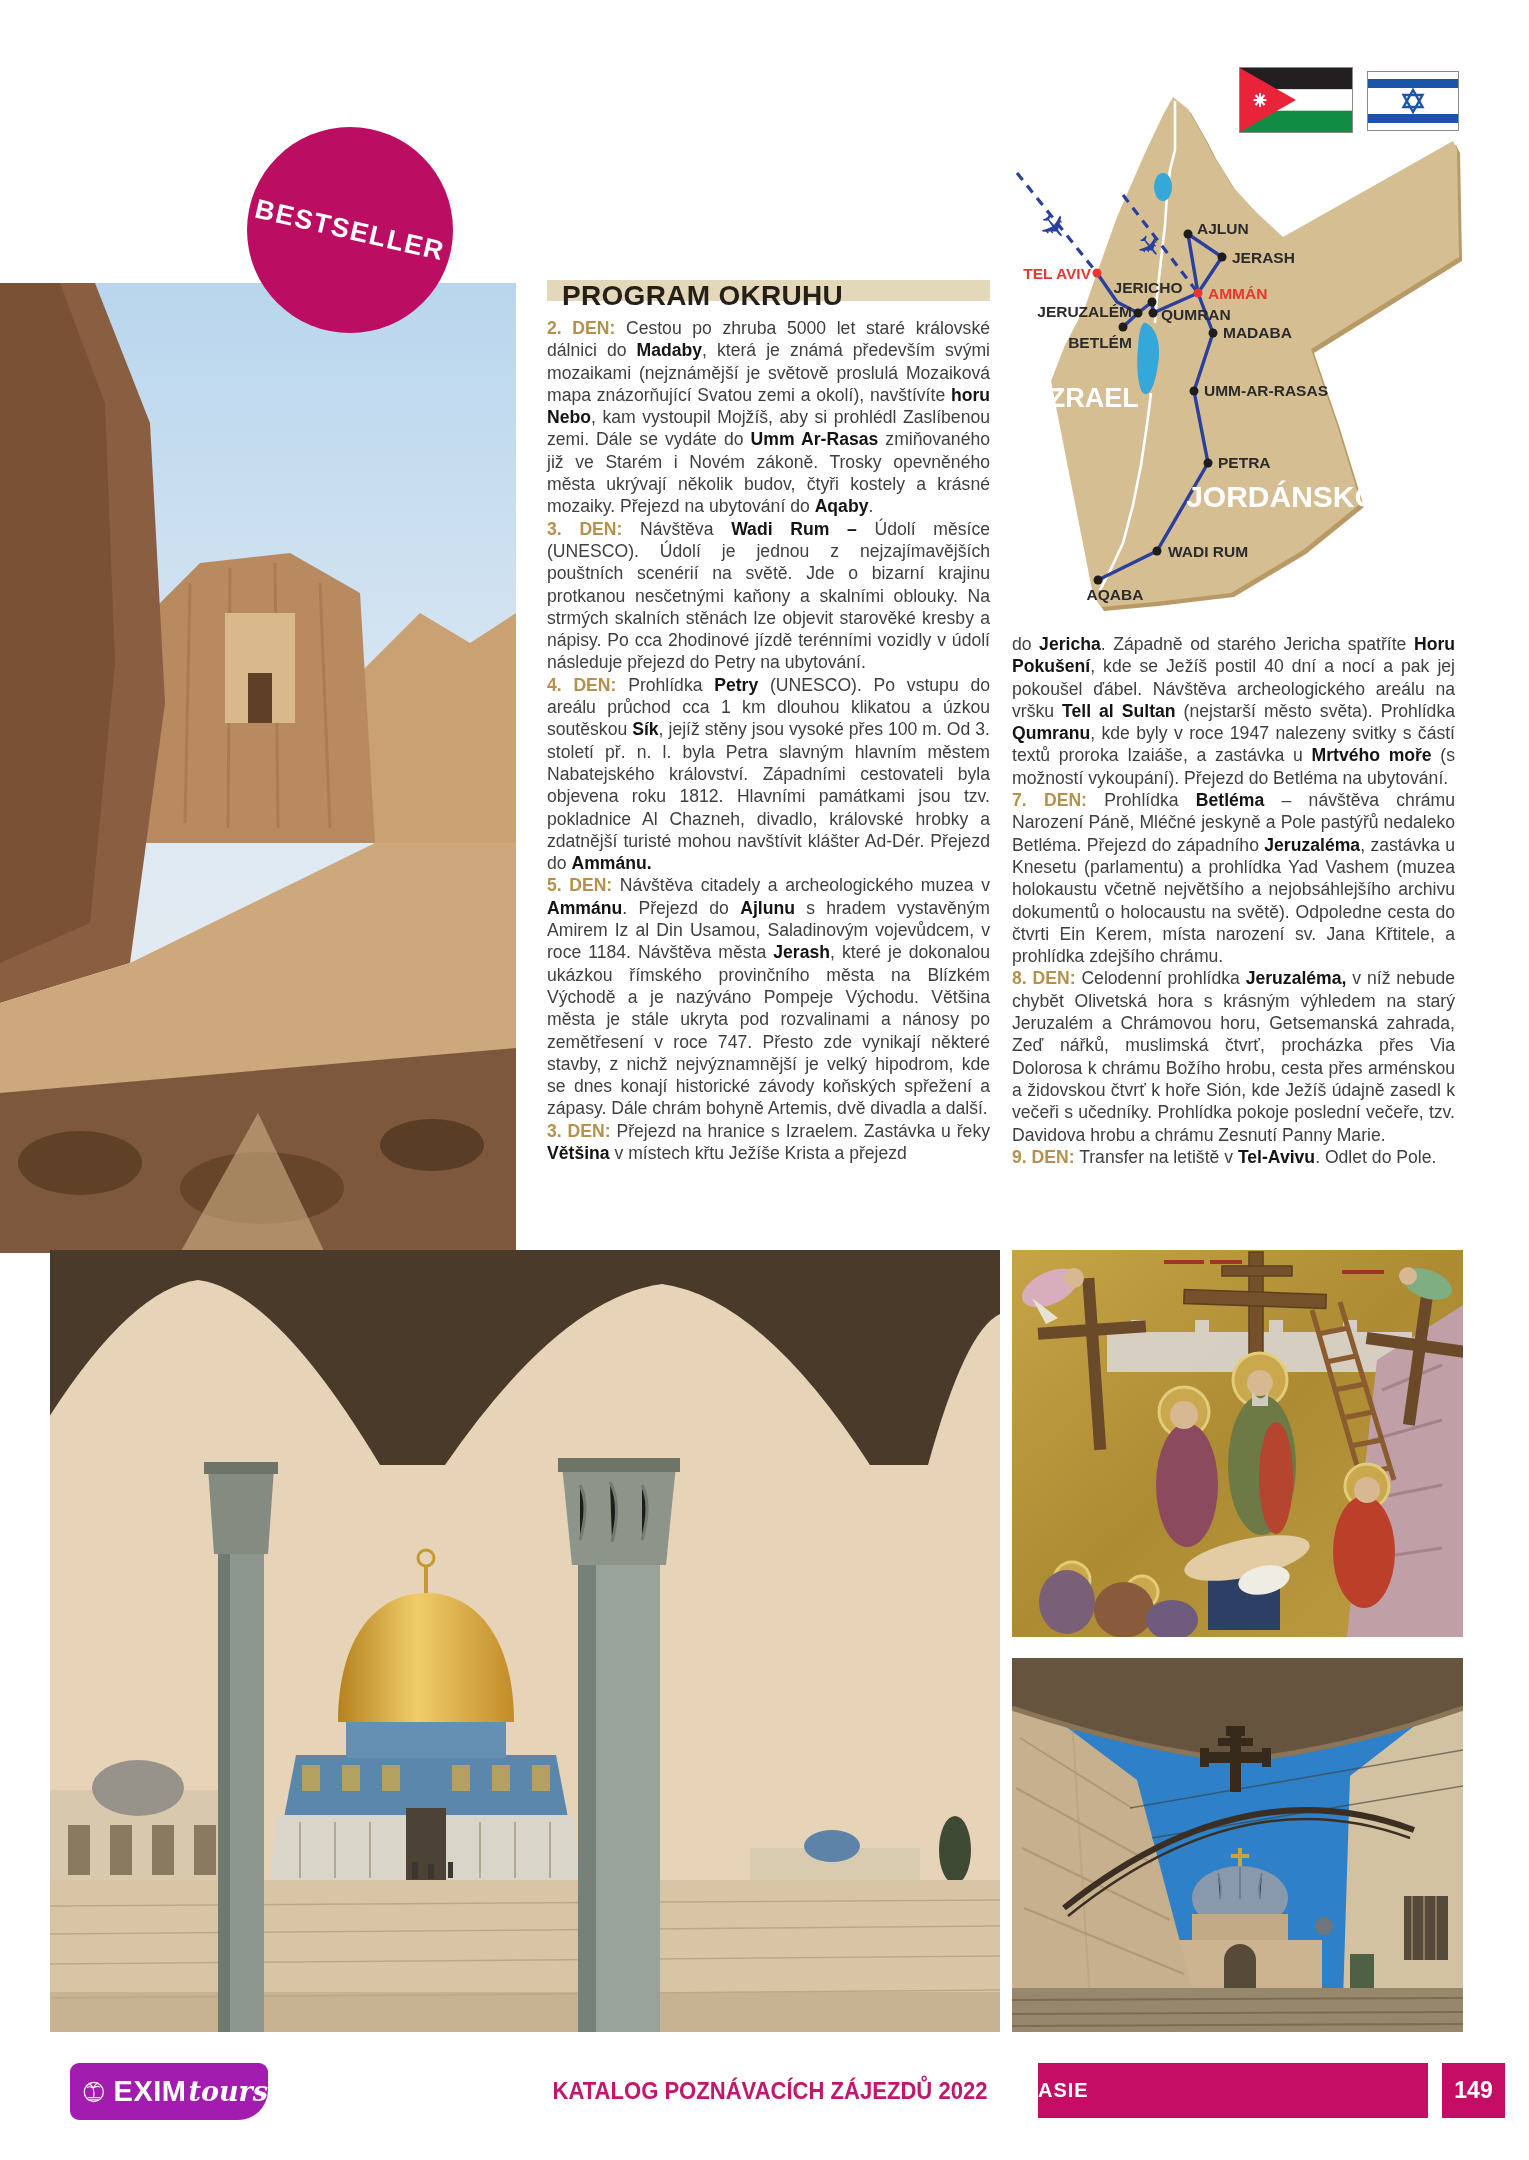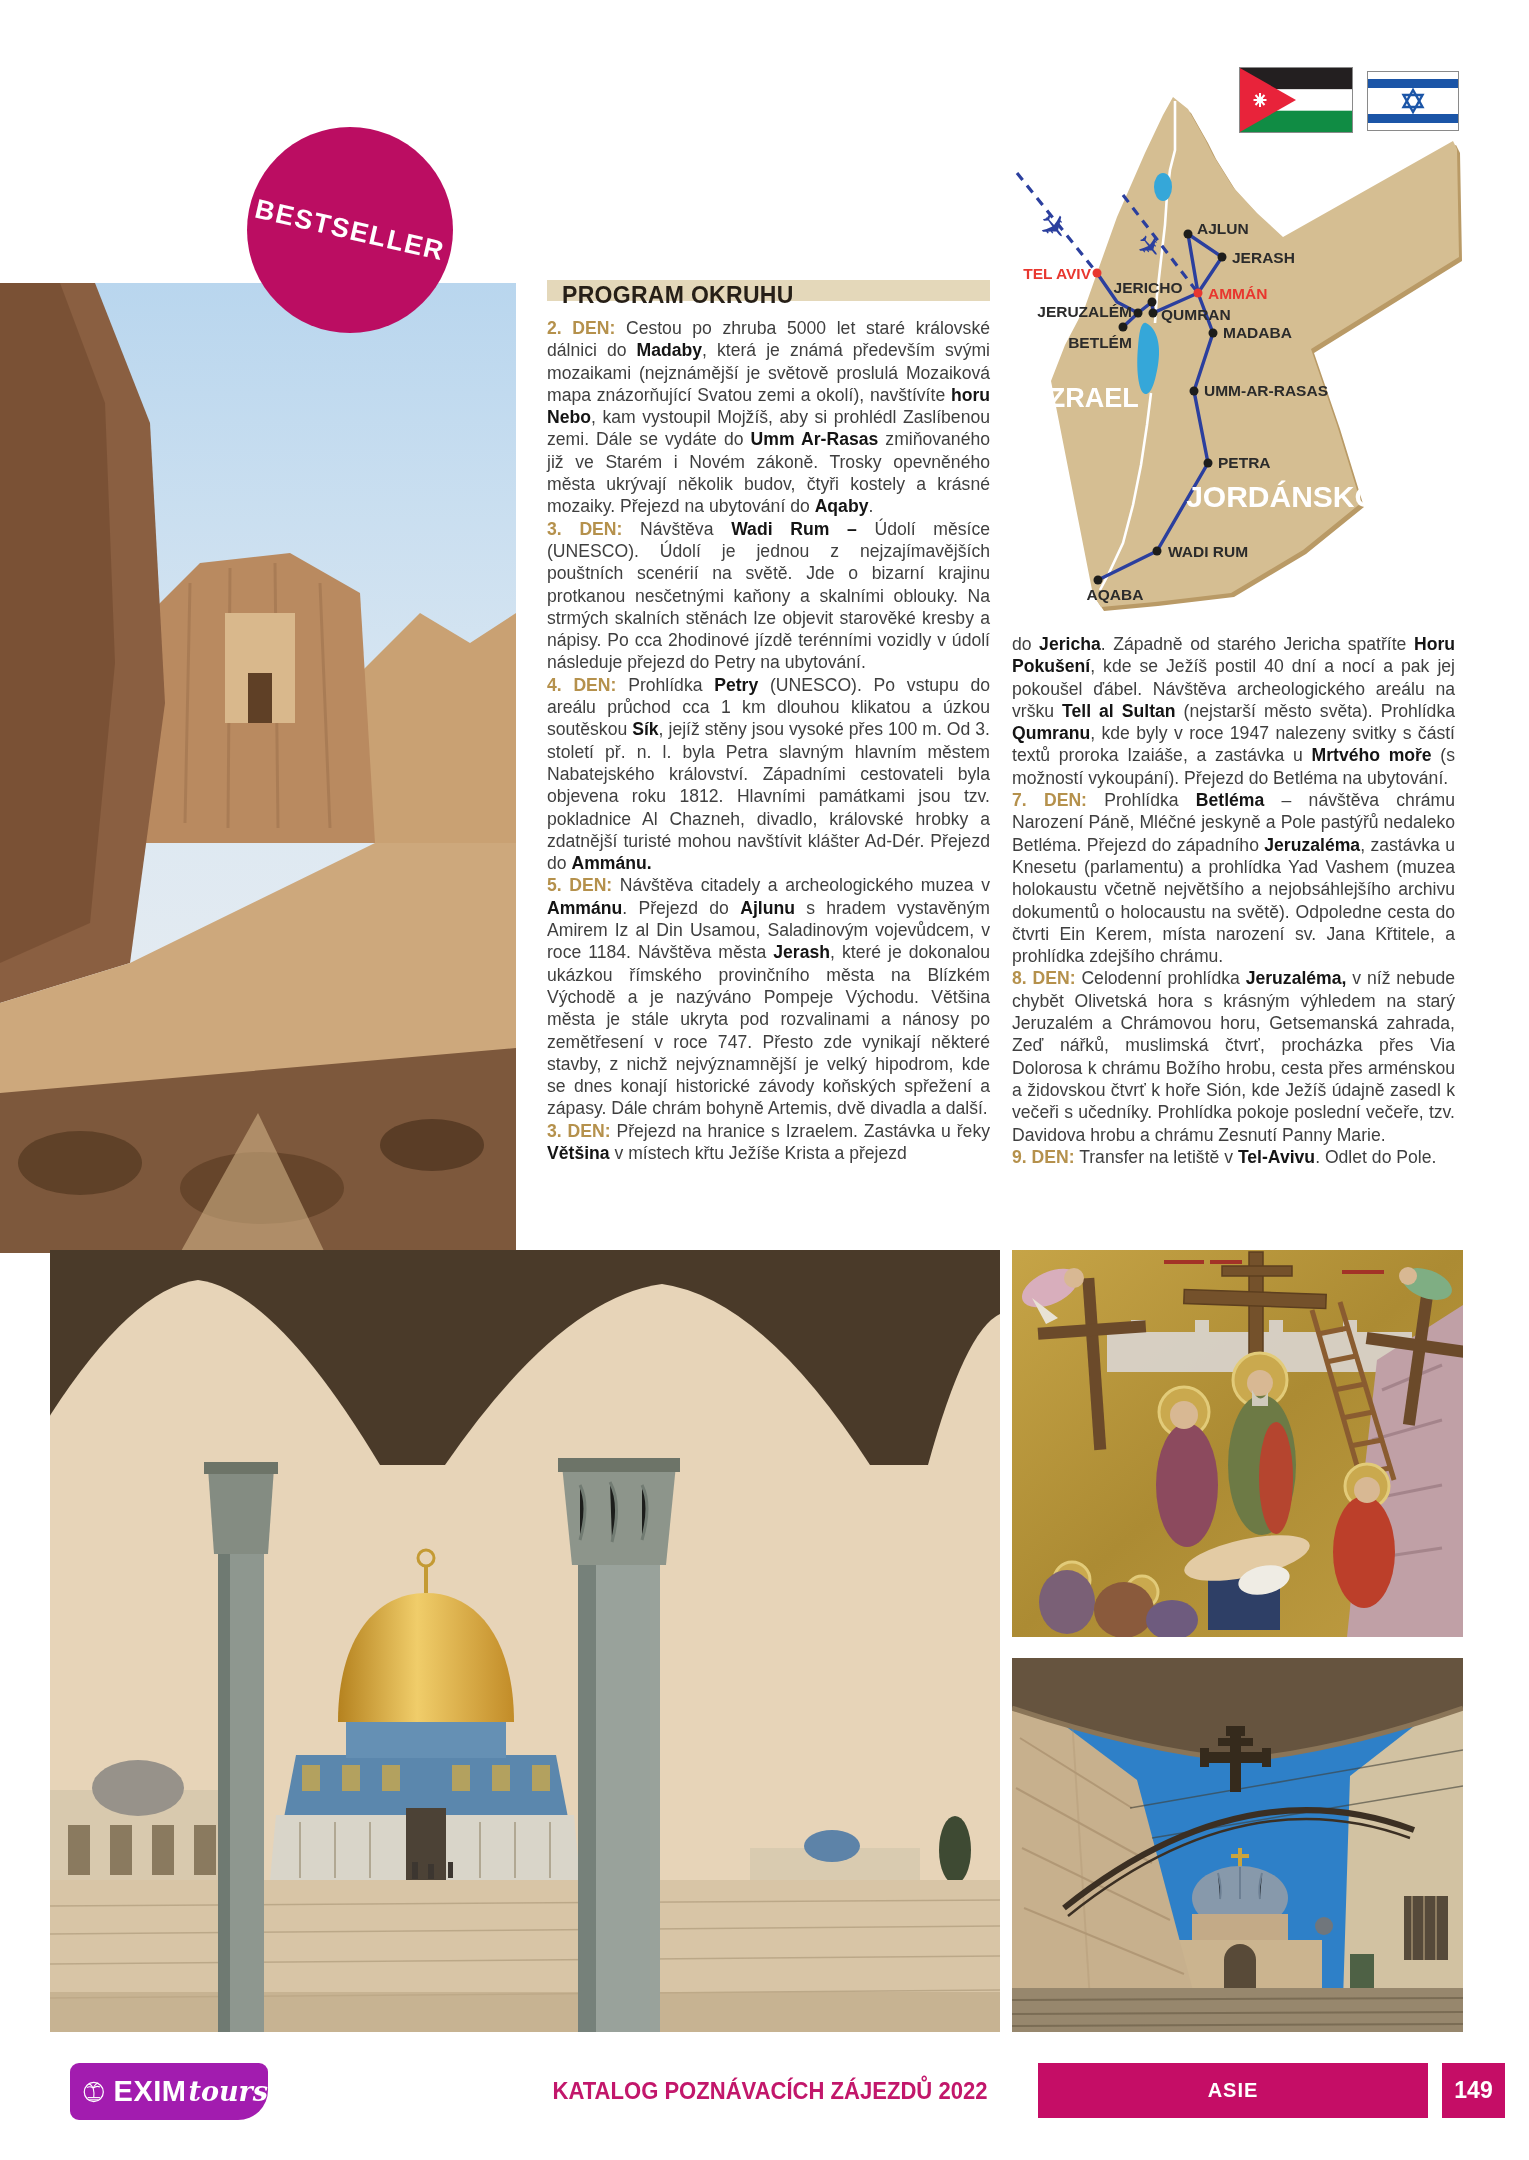--- a/index.html
+++ b/index.html
@@ -10,33 +10,33 @@
   .badge{left:247px;top:127px;width:206px;height:206px;border-radius:50%;
          background:#bb0d62;display:flex;align-items:center;justify-content:center;z-index:5;}
   .badge span{color:#fff;font-weight:bold;font-size:27px;letter-spacing:1.5px;
          transform:rotate(13deg);display:block;}
   
   .col{width:443px;color:#3f3f3f;font-size:17.6px;line-height:22.3px;text-align:justify;}
   .col p{margin:0;}
   .seg-day{color:#b5914c;font-weight:bold;}
   .seg-b{color:#141414;font-weight:bold;}
   .header-box{background:#e4d8ba;height:21px;line-height:31px;padding-left:15px;
-         font-size:23px;font-weight:bold;color:#261f17;margin-bottom:16px;letter-spacing:.3px;}
+         font-size:28px;font-weight:bold;color:#261f17;margin-bottom:16px;letter-spacing:.3px;}
   
   .flag{outline:1px solid #8a8a8a;}
   
   .brandbox{left:70px;top:2063px;width:198px;height:57px;background:#a21caf;
          border-radius:9px 9px 30px 9px;display:flex;align-items:center;padding-left:12px;box-sizing:border-box;}
   .brandbox .exim{color:#fff;font-weight:bold;font-size:29px;letter-spacing:.5px;}
   .brandbox .tours{color:#fff;font-style:italic;font-weight:bold;font-size:27px;
          font-family:"DejaVu Serif",serif;margin-left:2px;text-align:center;}
   .catalog-title{left:470px;top:2077px;width:600px;text-align:center;color:#c2176b;
          font-weight:bold;font-size:24.5px;transform:scaleX(.9);letter-spacing:0;}
   .asie-bar{left:1038px;top:2063px;width:390px;height:55px;background:#c50d66;color:#fff;
-         font-weight:bold;font-size:20px;display:flex;align-items:center;justify-content:center;letter-spacing:1px;}
+         font-weight:bold;font-size:20px;display:flex;align-items:center;justify-content:flex-start;letter-spacing:1px;}
   .page-num{left:1442px;top:2063px;width:63px;height:55px;background:#c50d66;color:#fff;
          font-weight:bold;font-size:23px;display:flex;align-items:center;justify-content:center;}
 </style>
 </head>
 <body>
 
 <div class="page">
 
   <svg class="abs" style="left:0;top:283px;" width="516" height="970" viewBox="0 0 516 970">
     <defs>

